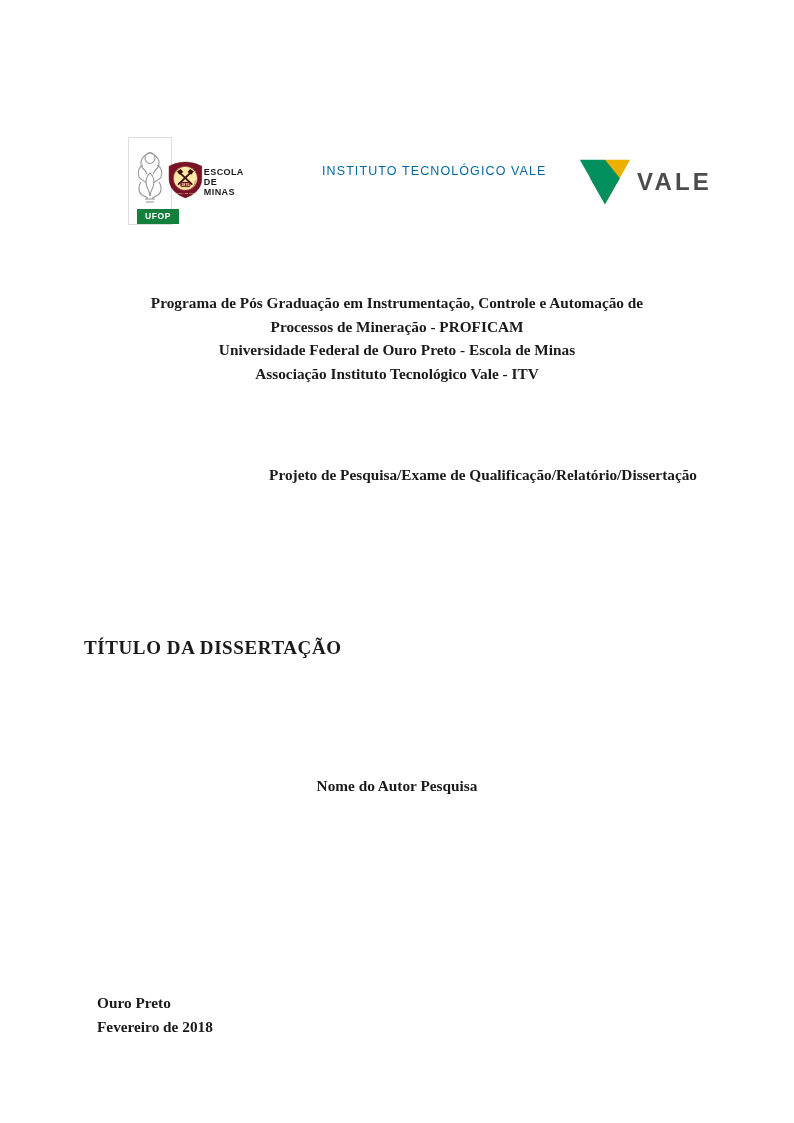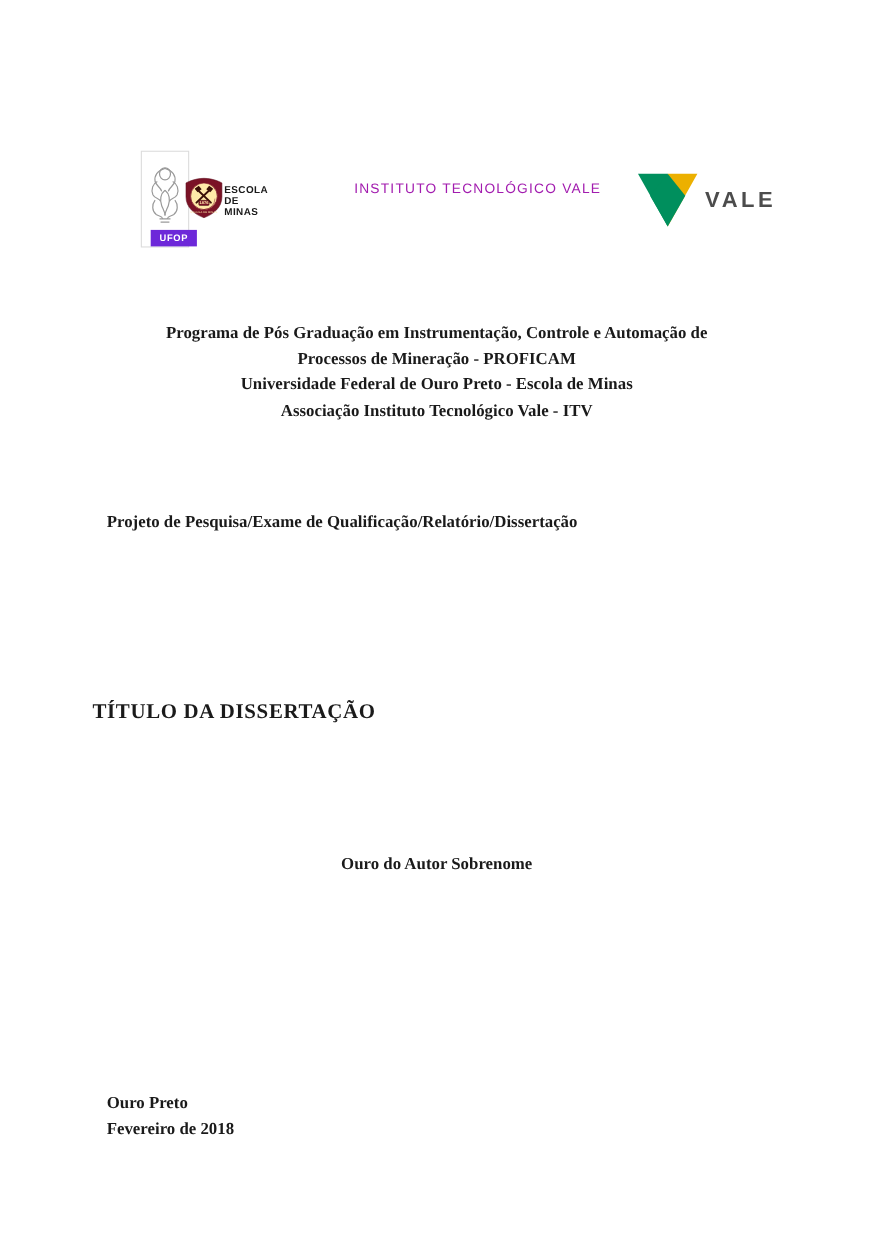--- a/index.html
+++ b/index.html
@@ -48,21 +48,21 @@
     align-items: center;
     justify-content: flex-end;
   }
   .ufop-mark {
     width: 34px;
     height: 58px;
     margin-bottom: 2px;
   }
   .ufop-band {
     width: 100%;
-    background: #6d28d9;
+    background: #15803d;
     color: #ffffff;
     font-family: "Liberation Sans", sans-serif;
     font-size: 8.5px;
     font-weight: bold;
     letter-spacing: 0.6px;
     text-align: center;
     padding: 2px 0 3px 0;
     margin-left: 16px;
   }
 
@@ -89,40 +89,40 @@
     margin-top: 3px;
   }
 
   .itv-logo {
     position: absolute;
     left: 322px;
     top: 36px;
     font-family: "Liberation Sans", sans-serif;
     font-size: 12.5px;
     letter-spacing: 1.1px;
-    color: #a21caf;
+    color: #0369a1;
     white-space: nowrap;
   }
 
   .vale-logo {
     position: absolute;
     left: 578px;
     top: 26px;
     width: 134px;
     height: 56px;
     display: flex;
     align-items: center;
   }
   .vale-mark {
     width: 58px;
     height: 52px;
   }
   .vale-word {
     font-family: "Liberation Sans", sans-serif;
-    font-size: 20px;
+    font-size: 24px;
     font-weight: bold;
     letter-spacing: 3.2px;
     color: #4c4c4c;
     margin-left: 5px;
   }
 
   
   .program-block {
     position: absolute;
     left: 97px;
@@ -136,21 +136,21 @@
   }
   .program-block div {
     white-space: pre-wrap;
   }
 
   .doc-type {
     position: absolute;
     left: 97px;
     right: 97px;
     top: 466px;
-    text-align: left;
+    text-align: right;
     font-weight: bold;
     font-size: 15.3px;
   }
 
   .title {
     position: absolute;
     left: 84px;
     right: 97px;
     top: 637px;
     text-align: left;
@@ -240,20 +240,20 @@
     <div>Programa de Pós Graduação em Instrumentação, Controle e Automação de</div>
     <div>Processos de Mineração - PROFICAM</div>
     <div>Universidade Federal de Ouro Preto - Escola de Minas</div>
     <div>Associação Instituto Tecnológico Vale - ITV</div>
   </div>
 
   <div class="doc-type">Projeto de Pesquisa/Exame de Qualificação/Relatório/Dissertação</div>
 
   <div class="title">TÍTULO DA DISSERTAÇÃO</div>
 
-  <div class="author">Ouro do Autor Sobrenome</div>
+  <div class="author">Nome do Autor Pesquisa</div>
 
   <div class="footer">
     <div>Ouro Preto</div>
     <div>Fevereiro de 2018</div>
   </div>
 
 </div>
 
 </body></html>

